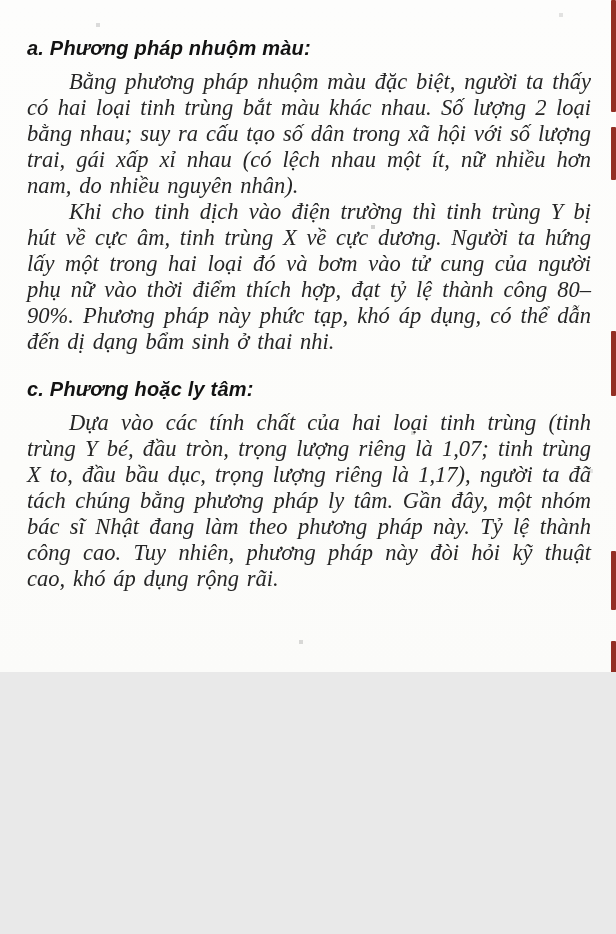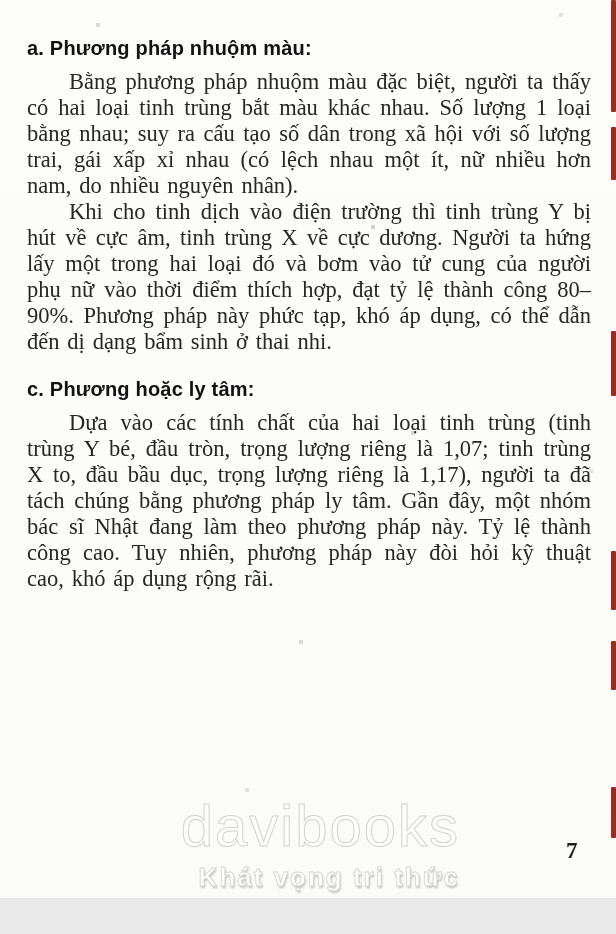--- a/index.html
+++ b/index.html
@@ -1,22 +1,23 @@
 <!DOCTYPE html>
 <html><head>
 <meta charset="utf-8">
 <style>
   html,body { margin:0; padding:0; background:#e9e9e9; }
   .page {
     position:relative;
-    width:616px; height:898px;
+    width:616px; height:672px;
     margin:0 auto;
     background:linear-gradient(180deg,#fdfdfc 0%, #fcfcfa 70%, #fbfbf9 100%);
     overflow:hidden;
     font-family:"Liberation Serif", serif;
+    font-style:italic;
   }
   .content {
     position:absolute;
     left:27px; right:25px; top:36px;
   }
   .heading {
     font-family:"Liberation Sans", sans-serif;
     font-weight:bold;
     font-size:20px;
     line-height:24px;
@@ -94,21 +95,21 @@
       590px 470px 0 1px rgba(130,130,130,0.2);
   }
 </style>
 </head>
 <body>
 
 <div class="page">
 
   <div class="content">
     <h2 class="heading first">a. Phương pháp nhuộm màu:</h2>
-    <p class="para">Bằng phương pháp nhuộm màu đặc biệt, người ta thấy có hai loại tinh trùng bắt màu khác nhau. Số lượng 1 loại bằng nhau; suy ra cấu tạo số dân trong xã hội với số lượng trai, gái xấp xỉ nhau (có lệch nhau một ít, nữ nhiều hơn nam, do nhiều nguyên nhân).</p>
+    <p class="para">Bằng phương pháp nhuộm màu đặc biệt, người ta thấy có hai loại tinh trùng bắt màu khác nhau. Số lượng 2 loại bằng nhau; suy ra cấu tạo số dân trong xã hội với số lượng trai, gái xấp xỉ nhau (có lệch nhau một ít, nữ nhiều hơn nam, do nhiều nguyên nhân).</p>
 
     <p class="para">Khi cho tinh dịch vào điện trường thì tinh trùng Y bị hút về cực âm, tinh trùng X về cực dương. Người ta hứng lấy một trong hai loại đó và bơm vào tử cung của người phụ nữ vào thời điểm thích hợp, đạt tỷ lệ thành công 80–90%. Phương pháp này phức tạp, khó áp dụng, có thể dẫn đến dị dạng bẩm sinh ở thai nhi.</p>
 
     <h2 class="heading">c. Phương hoặc ly tâm:</h2>
     <p class="para">Dựa vào các tính chất của hai loại tinh trùng (tinh trùng Y bé, đầu tròn, trọng lượng riêng là 1,07; tinh trùng X to, đầu bầu dục, trọng lượng riêng là 1,17), người ta đã tách chúng bằng phương pháp ly tâm. Gần đây, một nhóm bác sĩ Nhật đang làm theo phương pháp này. Tỷ lệ thành công cao. Tuy nhiên, phương pháp này đòi hỏi kỹ thuật cao, khó áp dụng rộng rãi.</p>
   </div>
 
   <div class="watermark">
     <div class="wm-brand">davibooks</div>
     <div class="wm-tagline">Khát vọng tri thức</div>

